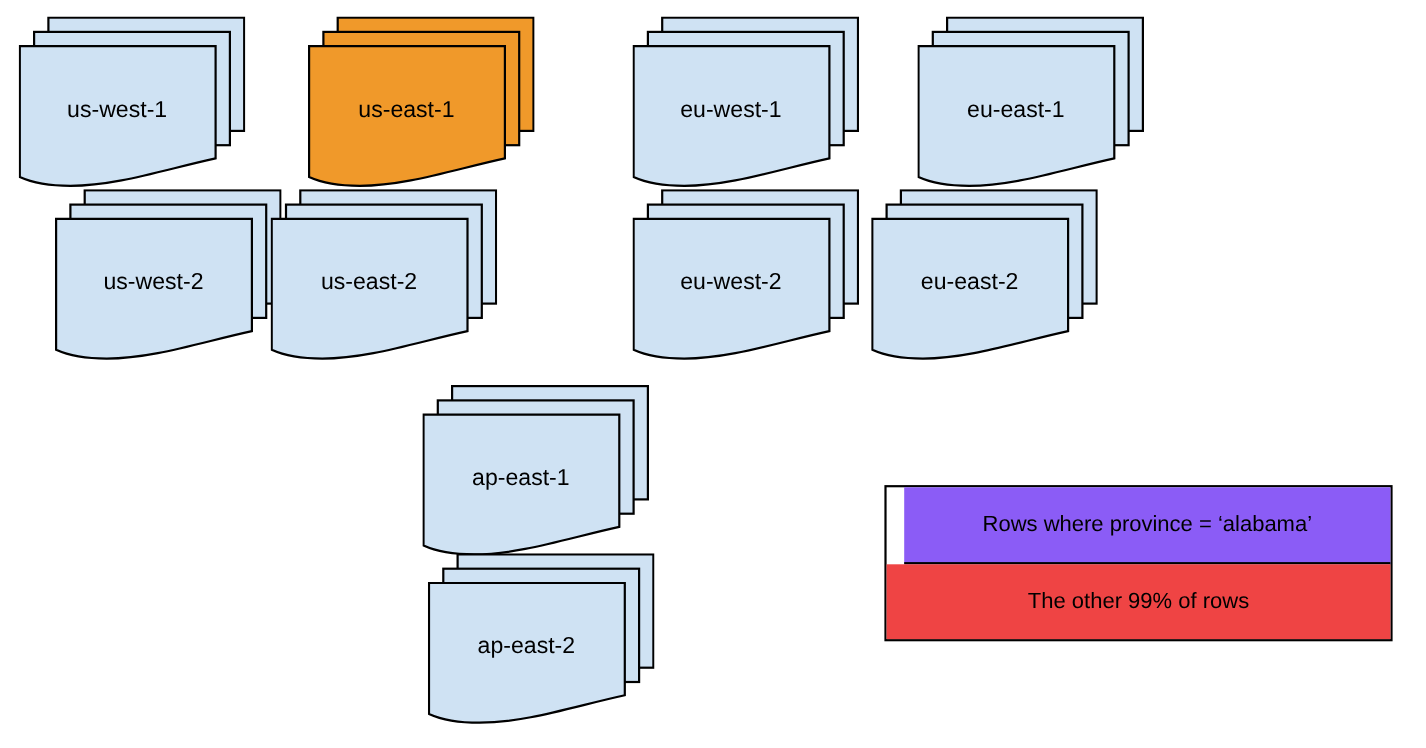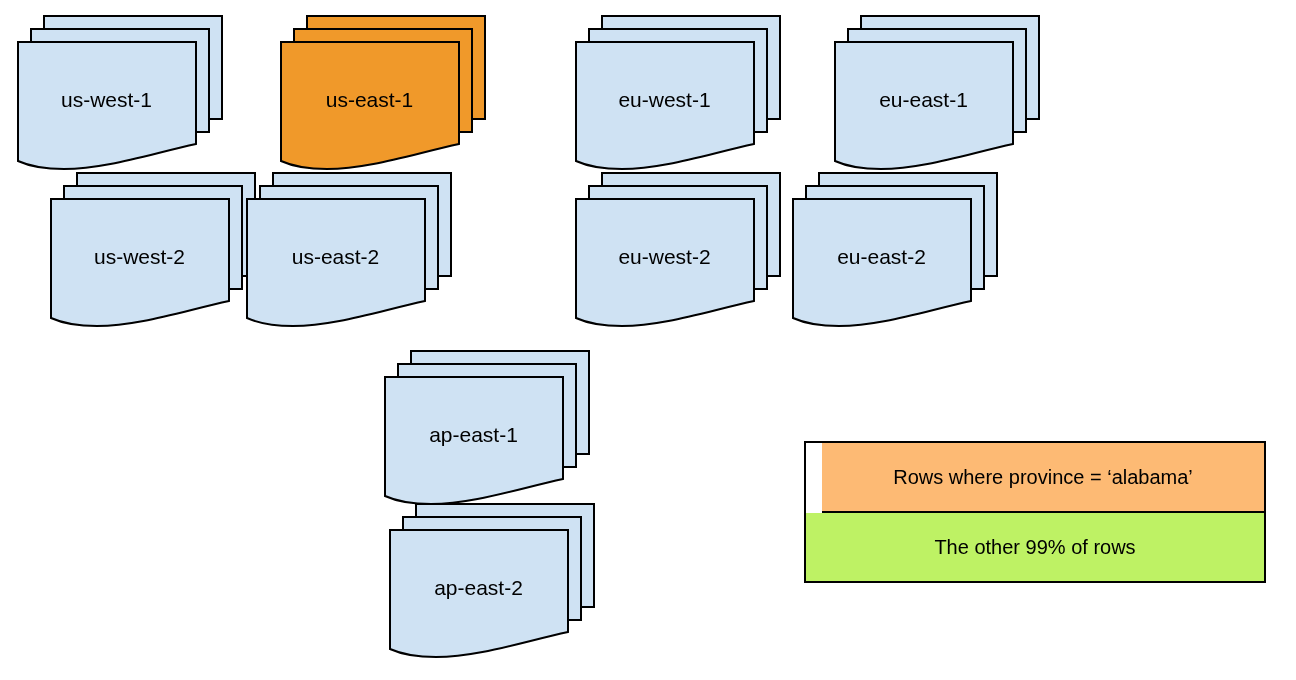--- a/index.html
+++ b/index.html
@@ -142,21 +142,21 @@
     </div>
     <div class="stack" style="left: 389px; top: 503px; text-align: right;">
       <svg width="206" height="158" viewBox="-1 -1 206 158">
         <rect class="page" x="26" y="0" width="178" height="103" stroke="#000000" stroke-width="2" fill="#cfe2f3"></rect>
         <rect class="page" x="13" y="13" width="178" height="103" stroke="#000000" stroke-width="2" fill="#cfe2f3"></rect>
         <path class="page" d="M0 26 L178 26 L178 128 C132 138 88 153 46 153 C28 153 11 150 0 145 Z" stroke="#000000" stroke-width="2" fill="#cfe2f3"></path>
       </svg>
       <span class="doc-label">ap-east-2</span>
     </div>
     <div class="legend">
-    <div class="legend-row" style="background: #fdba74; margin-left: 16px;">
+    <div class="legend-row" style="background: #8b5cf6; margin-left: 16px;">
       <span>Rows where province = ‘alabama’</span>
     </div>
-    <div class="legend-row" style="background: #bef264;">
+    <div class="legend-row" style="background: #ef4444;">
       <span>The other 99% of rows</span>
     </div>
   </div>
 
 </div>
 
 </body></html>

